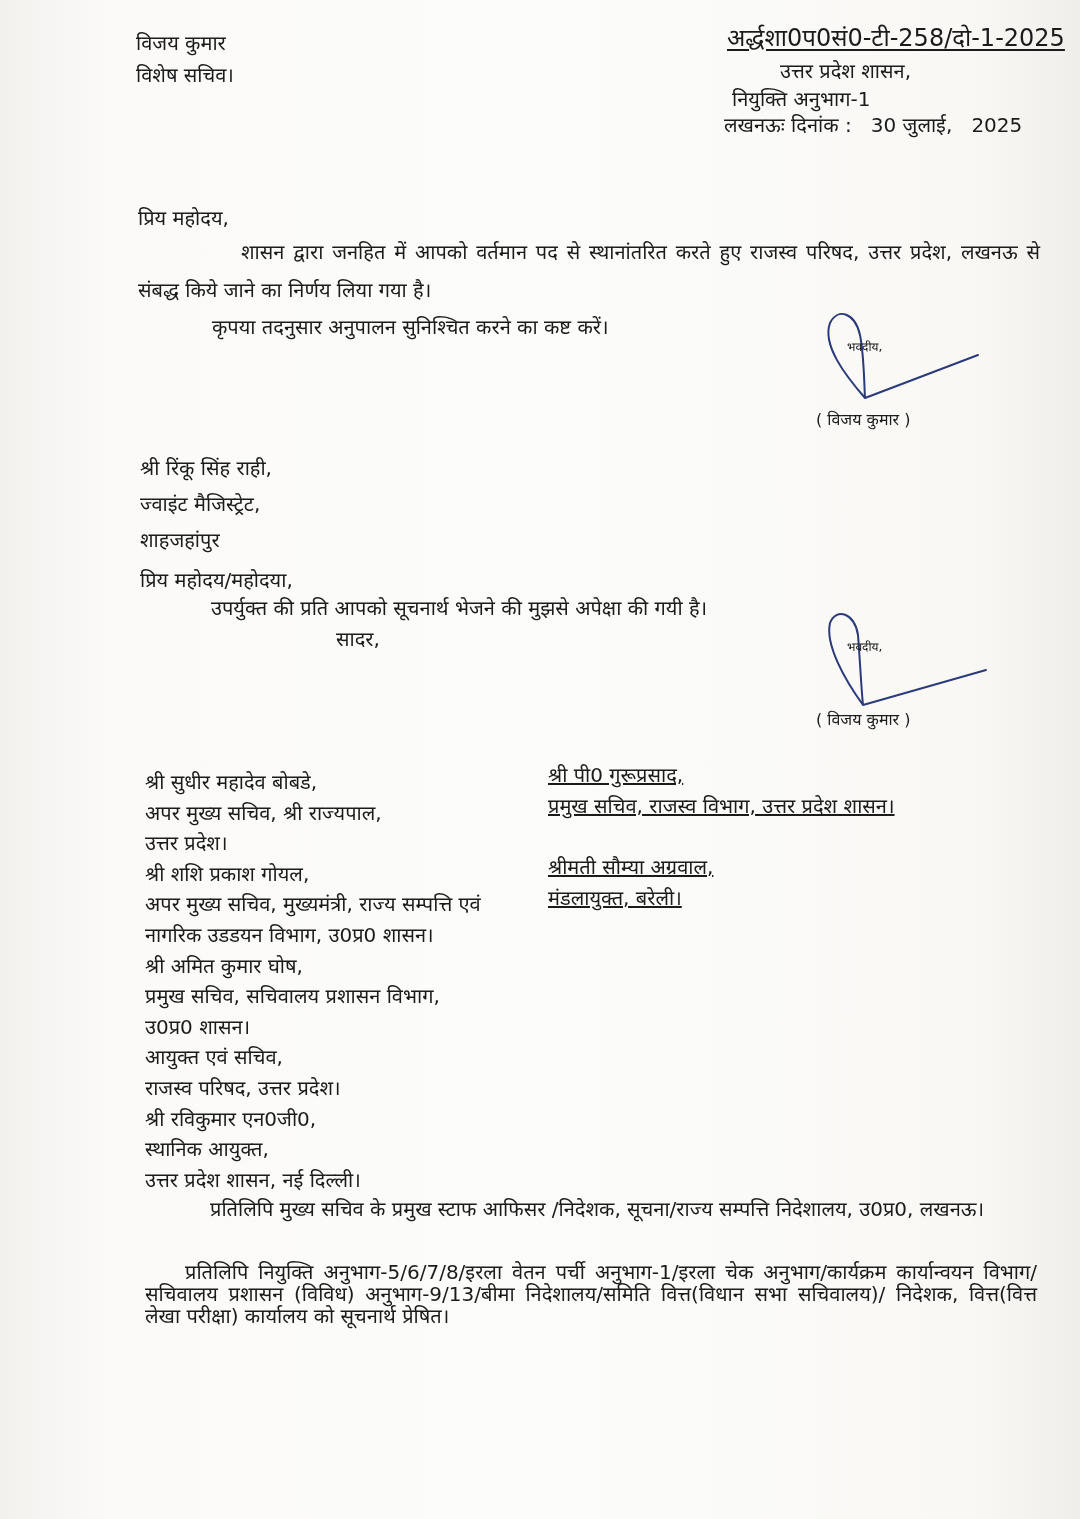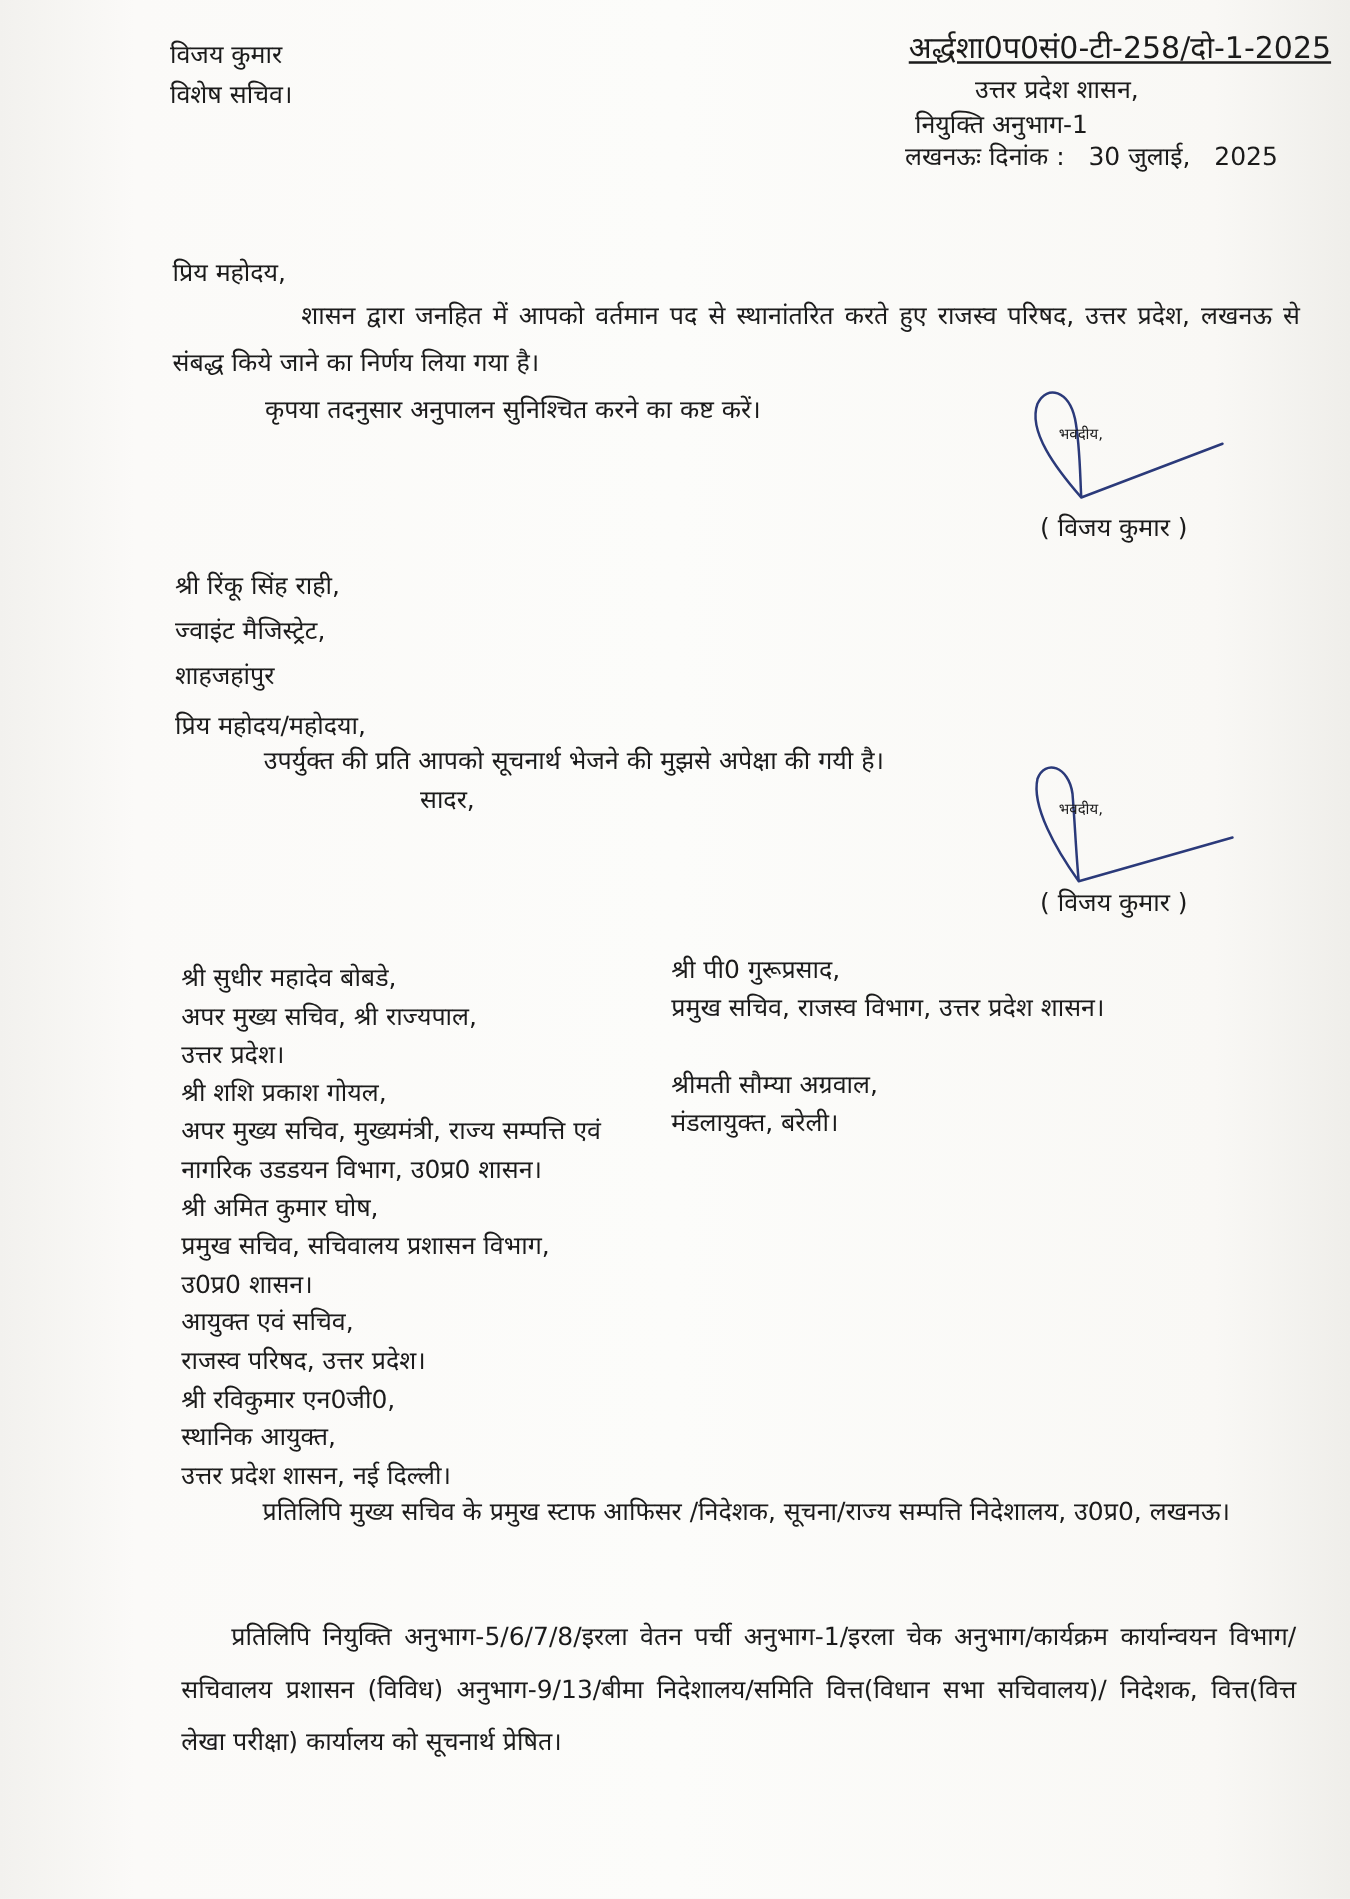--- a/index.html
+++ b/index.html
@@ -43,40 +43,40 @@
       text-align: justify;
       font-size: 20px;
       line-height: 38px;
     }
     .para2 { left: 212px; top: 312px; }
     .sig-block { position: absolute; }
     .sig1 { left: 800px; top: 305px; width: 200px; height: 140px; }
     .sig2 { left: 800px; top: 605px; width: 200px; height: 140px; }
     .sig-block svg { position: absolute; left: 0; top: 0; }
     .sig-bhavdiya { position: absolute; left: 47px; top: 33px; font-size: 12px; }
-    .sig-name { position: absolute; left: 32px; top: 103px; font-size: 20px; }
+    .sig-name { position: absolute; left: 16px; top: 103px; font-size: 16px; }
     .recipient { left: 140px; top: 453px; }
     .recipient div { height: 36px; }
     .salutation2 { left: 140px; top: 565px; }
     .copy-line { left: 211px; top: 593px; }
     .sadar { left: 336px; top: 624px; }
     .cc-left { left: 145px; top: 767px; }
     .cc-left div { height: 30.6px; line-height: 30px; }
-    .cc-right { left: 537px; top: 760px; }
+    .cc-right { left: 548px; top: 760px; text-decoration: underline; }
     .cc-right .grp { margin-bottom: 30px; }
     .cc-right .grp div { height: 31px; line-height: 30px; }
     .pratilipi1 { left: 210px; top: 1194px; }
     .pratilipi2 {
-      left: 145px; top: 1288px;
+      left: 145px; top: 1261px;
       width: 892px;
       white-space: normal;
       text-indent: 40px;
       text-align: justify;
       font-size: 20px;
-      line-height: 42px;
+      line-height: 22px;
     }
   </style>
 </head>
 <body>
 
 <div class="page">
 
   <div class="abs t sender">
     <div>विजय कुमार</div>
     <div>विशेष सचिव।</div>

